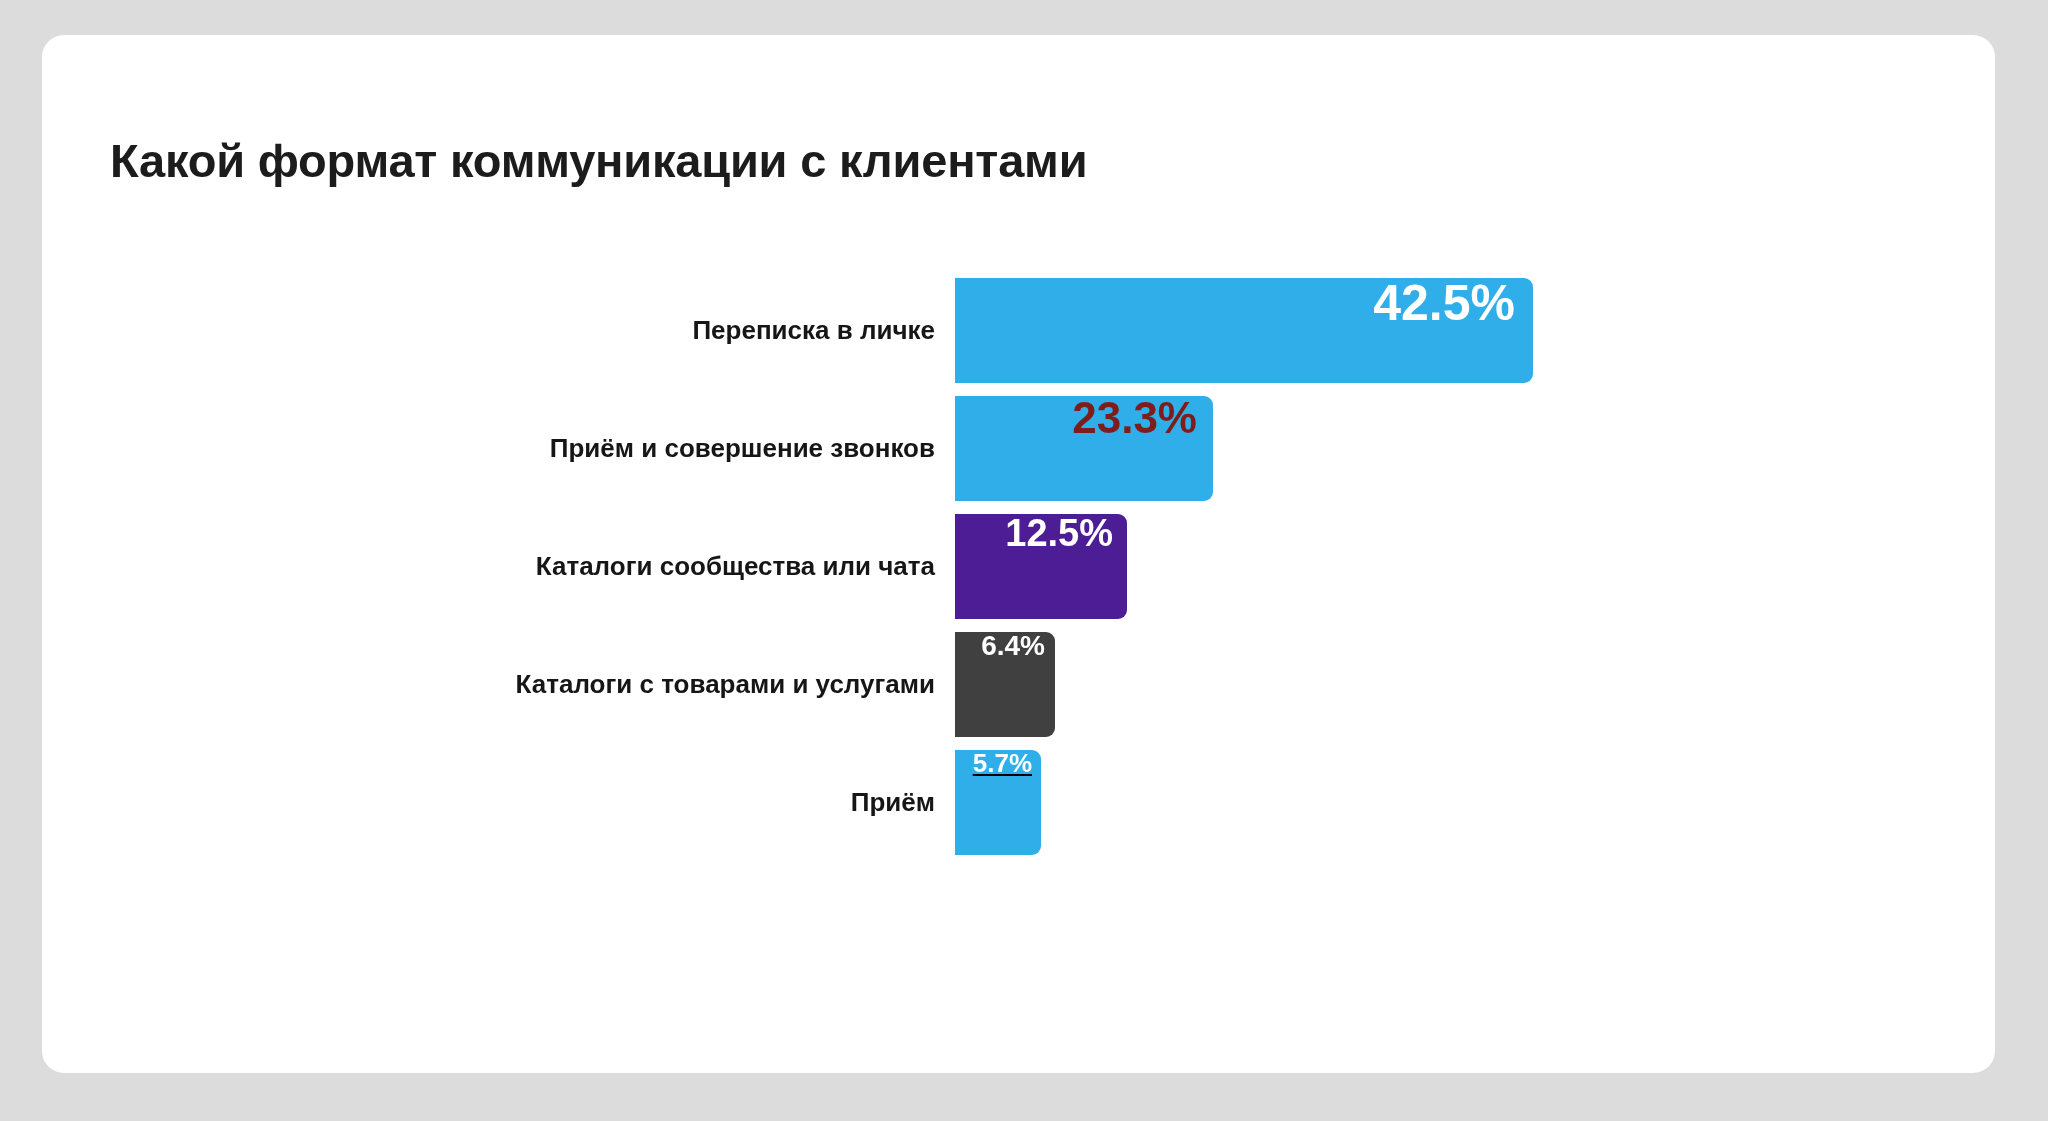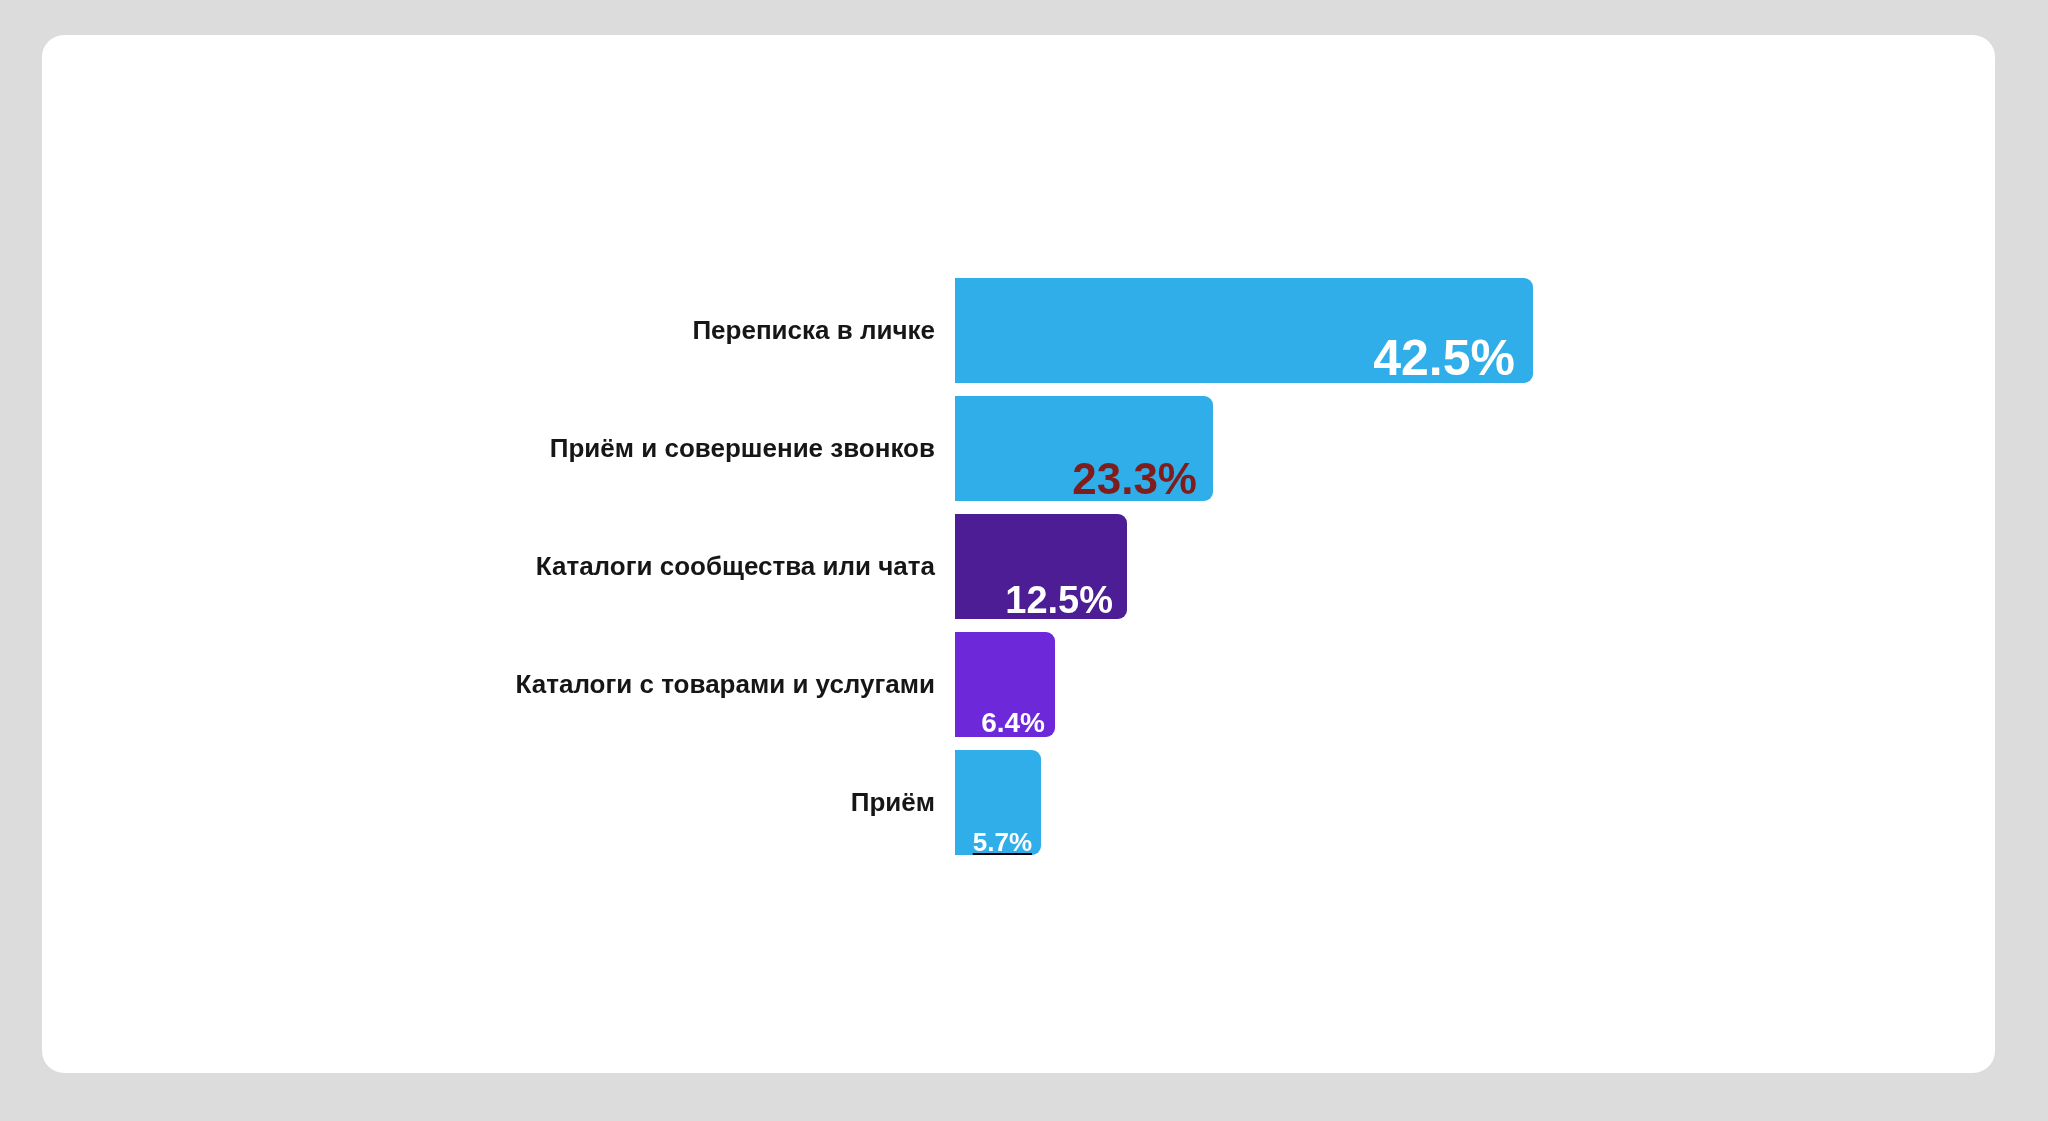--- a/index.html
+++ b/index.html
@@ -76,21 +76,21 @@
     right: 0;
   }
 
   .bar {
     position: relative;
     height: 105px;
     background: #2FAEE9;
     border-radius: 0 9px 9px 0;
     box-sizing: border-box;
     display: flex;
-    align-items: flex-end;
+    align-items: flex-start;
     justify-content: flex-end;
     padding-left: 20px;
   }
 
   .bar-value {
     color: #ffffff;
     font-weight: bold;
     white-space: nowrap;
     padding-right: 16px;
     line-height: 1;
@@ -102,20 +102,21 @@
   .v-sm { font-size: 33px; padding-right: 12px; }
   .v-xs { font-size: 28px; padding-right: 10px; }
   .v-xxs { font-size: 26px; padding-right: 9px; }
 </style>
 </head>
 <body>
 
 <div id="card">
 
   <div id="chart-title">
+    <span class="title-line">Какой формат коммуникации с клиентами</span>
   </div>
 
   <div id="plot-area">
       <div class="bar-row">
         <div class="cat-label">Переписка в личке</div>
         <div class="bar-track">
           <div class="bar" style="width: 578px; background: rgb(47, 174, 233);">
             <span class="bar-value v-xl" style="color: rgb(255, 255, 255);">42.5%</span>
           </div>
         </div>
@@ -132,21 +133,21 @@
         <div class="cat-label">Каталоги сообщества или чата</div>
         <div class="bar-track">
           <div class="bar" style="width: 172px; background: #4c1d95;">
             <span class="bar-value v-md" style="color: rgb(255, 255, 255);">12.5%</span>
           </div>
         </div>
       </div>
       <div class="bar-row">
         <div class="cat-label">Каталоги с товарами и услугами</div>
         <div class="bar-track">
-          <div class="bar" style="width: 100px; background: #6d28d9;">
+          <div class="bar" style="width: 100px; background: #404040;">
             <span class="bar-value v-xs" style="color: rgb(255, 255, 255);">6.4%</span>
           </div>
         </div>
       </div>
       <div class="bar-row">
         <div class="cat-label">Приём</div>
         <div class="bar-track">
           <div class="bar" style="width: 86px; background: rgb(47, 174, 233); text-decoration: underline;">
             <span class="bar-value v-xxs" style="color: rgb(255, 255, 255);">5.7%</span>
           </div>

